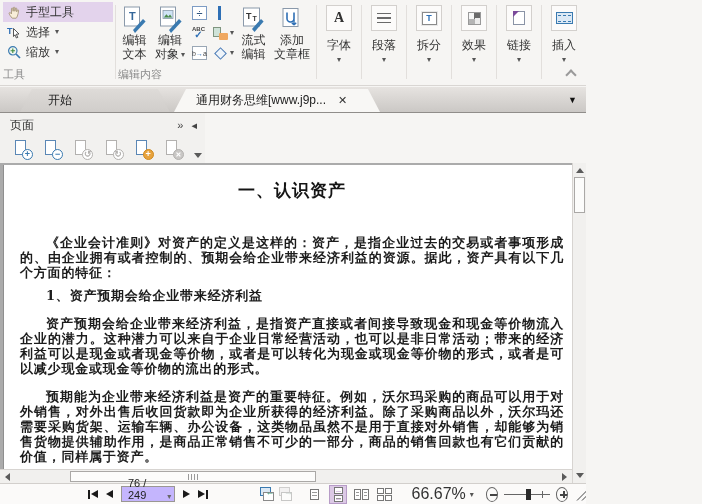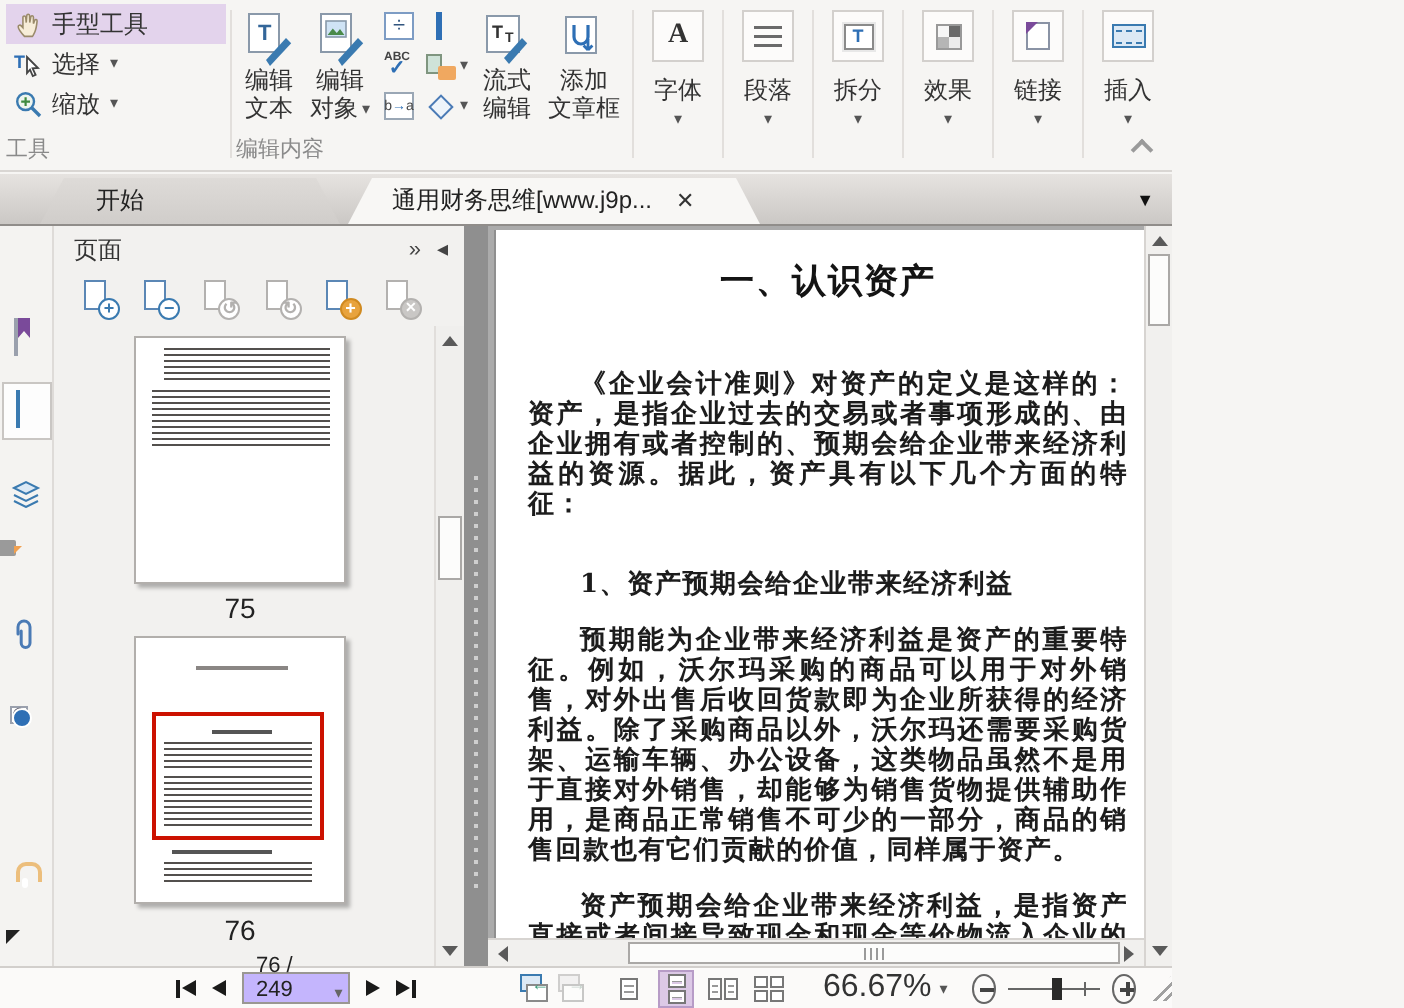--- a/index.html
+++ b/index.html
@@ -63,21 +63,21 @@
             display:flex; align-items:flex-end; padding-left:20px; }
   .tab { position:relative; height:23px; display:flex; align-items:center; font-size:12px; color:#222;
          clip-path:polygon(12px 0, calc(100% - 12px) 0, 100% 100%, 0 100%);
          filter:drop-shadow(0 0 1px #8f8c89); }
   .tab.start { width:150px; padding-left:28px; background:linear-gradient(#dedbd8,#d0cdca); }
   .tab.activetab { width:206px; padding-left:22px; background:#f8f7f5; margin-left:4px; }
   .tab .close { margin-left:12px; font-size:11px; color:#333; }
   .tabmenu { position:absolute; right:9px; bottom:7px; font-size:9px; color:#111; }
 
   
-  .main { position:absolute; top:113px; left:0; right:0; bottom:21px; display:flex; }
+  .main { position:absolute; top:113px; left:0; right:0; bottom:21px; display:flex;flex-direction:column; }
 
   .strip { width:27px; background:#f4f3f1; border-right:1px solid #dedbd8; position:relative; flex:none; }
   .sicon { position:absolute; left:5px; width:18px; height:18px; }
   .si-book { top:47px; } .si-pages { top:83px; } .si-layers { top:126px; } .si-cmt { top:161px; }
   .si-clip { top:196px; } .si-sig { top:233px; } .si-lock { top:324px; }
   .pagesbox { position:absolute; left:1px; top:78px; width:25px; height:29px; background:#fdfdfd; border:1px solid #c9c6c3; }
   .ic-book { position:relative; width:13px; height:16px; background:#fff; border:1px solid #9aa0ad; margin-left:2px; }
   .ic-book::before { content:""; position:absolute; left:1px; top:-1px; width:6px; height:10px; background:#7a4a9a;
                      clip-path:polygon(0 0,100% 0,100% 100%,50% 65%,0 100%); }
   .ic-pages { position:relative; width:13px; height:15px; border:1.5px solid #3a7ab0; background:#fff; margin:2px 0 0 3px; }
@@ -132,21 +132,21 @@
                      background:repeating-linear-gradient(180deg,#cfcfcf 0 2px,transparent 2px 6px); }
 
   .docarea { flex:1; position:relative; background:#ababab; }
   .page { position:absolute; left:3px; top:2px; right:14px; bottom:14px; background:#fff;
           border-left:1px solid #8f8f8f; overflow:hidden; padding:12px 8px 0 16px; }
   .dtitle { text-align:center; font-family:"DejaVu Serif","Liberation Serif",serif; font-weight:bold;
             font-size:17px; color:#141414; margin-top:2px; letter-spacing:1px; }
   .page p { font-family:"DejaVu Serif","Liberation Serif",serif; font-weight:600; font-size:13px;
             line-height:15px; letter-spacing:0.8px; color:#1c1c1c; text-align:justify; text-indent:2em; margin-top:13px; }
   .page p.first { margin-top:33px; }
-  .page p.dh { margin-top:25px; }
+  .page p.dh { margin-top:8px; }
 
   .vscroll { position:absolute; right:0; top:0; bottom:0; width:14px; background:#f1f0ee; border-left:1px solid #d7d4d1; }
   .vthumb { top:14px; height:36px; }
   .hscroll { position:absolute; left:0; right:14px; bottom:0; height:14px; background:#f1f0ee; border-top:1px solid #d7d4d1; }
   .hbtn { position:absolute; top:0; bottom:0; width:13px; display:flex; align-items:center; justify-content:center; }
   .hb-l { left:1px; } .hb-r { right:1px; }
   .hthumb { position:absolute; top:1px; height:11px; left:70px; width:246px; background:#fcfcfb; border:1px solid #aaa8a6; }
   .hthumb::after { content:""; position:absolute; left:50%; top:2px; margin-left:-5px; width:10px; height:6px;
                    background:repeating-linear-gradient(90deg,#9a9a9a 0 1px,transparent 1px 3px); }
 
@@ -479,22 +479,22 @@
       </div>
     </div>
 
     <div class="splitter"></div>
 
     <div class="docarea">
       <div class="page">
         <div class="dtitle">一、认识资产</div>
         <p class="first">《企业会计准则》对资产的定义是这样的：资产，是指企业过去的交易或者事项形成的、由企业拥有或者控制的、预期会给企业带来经济利益的资源。据此，资产具有以下几个方面的特征：</p>
         <p class="dh">1、资产预期会给企业带来经济利益</p>
+        <p>资产预期会给企业带来经济利益，是指资产直接或者间接导致现金和现金等价物流入企业的潜力。这种潜力可以来自于企业日常经营活动，也可以是非日常活动；带来的经济利益可以是现金或者现金等价物，或者是可以转化为现金或现金等价物的形式，或者是可以减少现金或现金等价物的流出的形式。</p>
         <p>预期能为企业带来经济利益是资产的重要特征。例如，沃尔玛采购的商品可以用于对外销售，对外出售后收回货款即为企业所获得的经济利益。除了采购商品以外，沃尔玛还需要采购货架、运输车辆、办公设备，这类物品虽然不是用于直接对外销售，却能够为销售货物提供辅助作用，是商品正常销售不可少的一部分，商品的销售回款也有它们贡献的价值，同样属于资产。</p>
-        <p>资产预期会给企业带来经济利益，是指资产直接或者间接导致现金和现金等价物流入企业的潜力。这种潜力可以来自于企业日常经营活动，也可以是非日常活动；带来的经济利益可以是现金或者现金等价物，或者是可以转化为现金或现金等价物的形式，或者是可以减少现金或现金等价物的流出的形式。</p>
       </div>
 
       <div class="vscroll">
         <div class="sbtn sb-top">
             <span class="arr a-up"></span>
           </div>
         <div class="sthumbv vthumb"></div>
         <div class="sbtn sb-bottom">
             <span class="arr a-dn"></span>
           </div>

